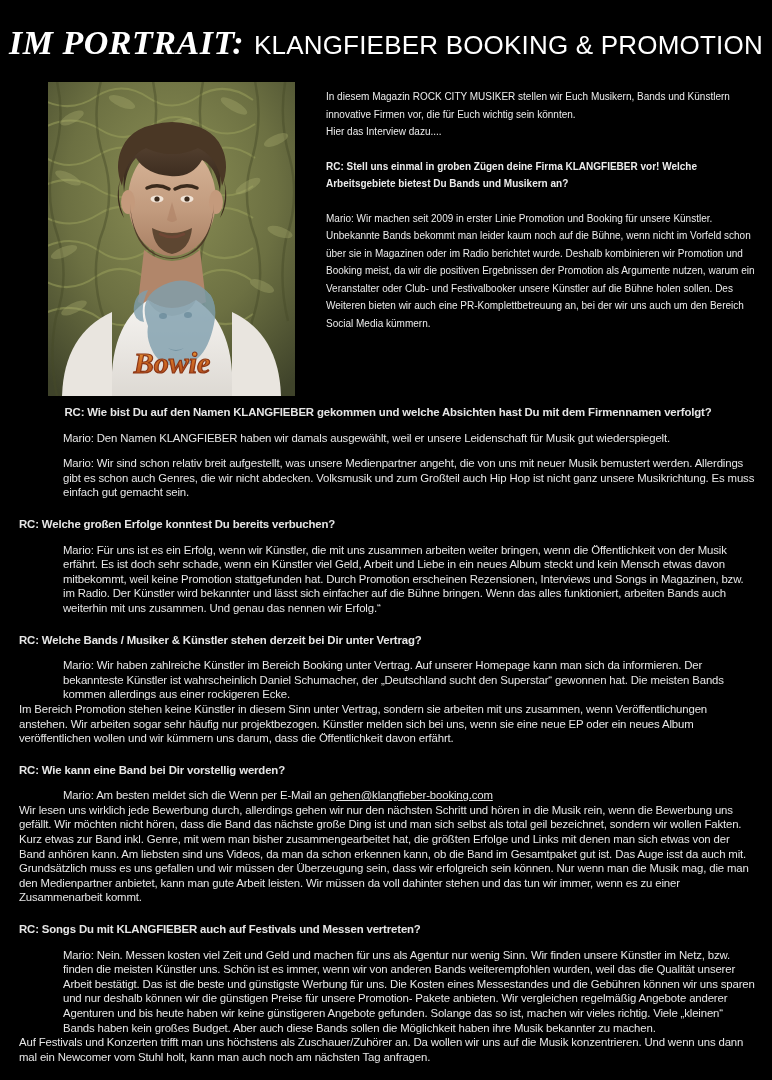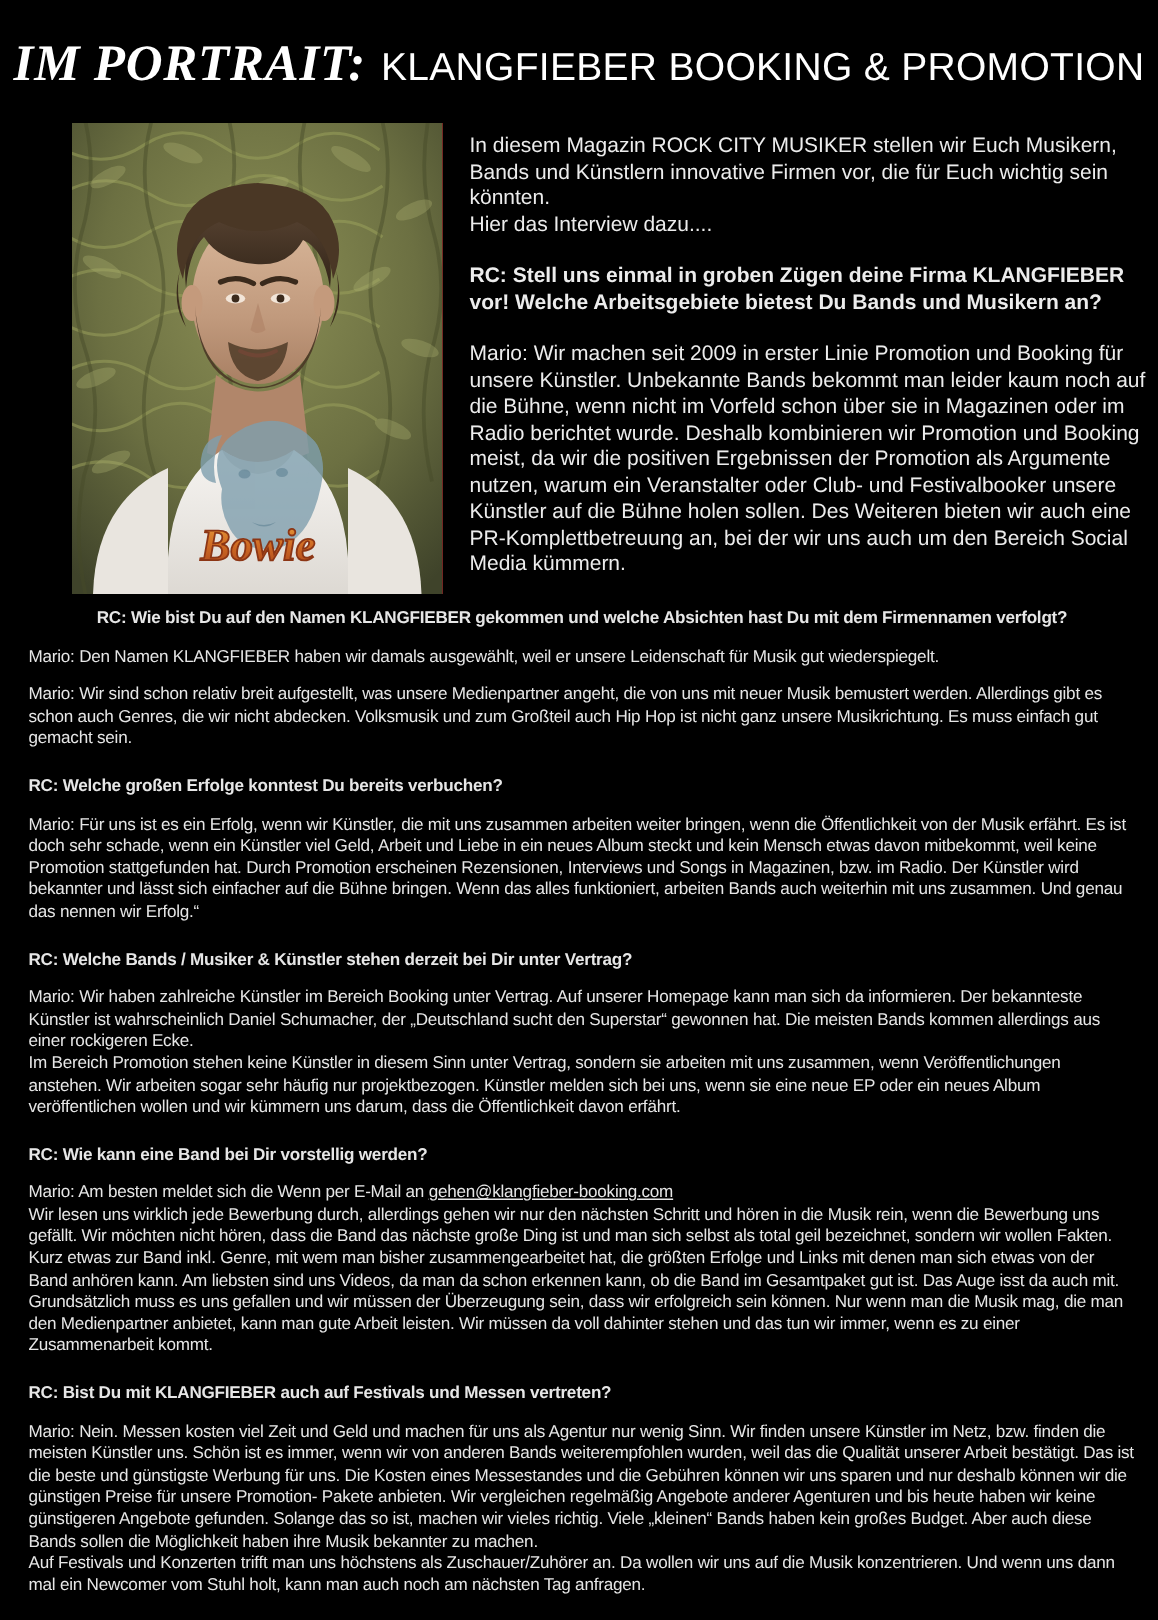--- a/index.html
+++ b/index.html
@@ -64,22 +64,22 @@
   .photo svg { display: block; }
 
   
   .intro-col {
     position: absolute;
     left: 313px;
     top: 88px;
     width: 452px;
   }
   .intro-col p {
-    margin: 0 0 0 0;
-    font-size: 14px;
+    margin: 0 0 0 13px;
+    font-size: 10px;
     line-height: 17.5px;
     color: #ececec;
   }
   .intro-col p.spaced { margin-top: 17px; }
   .q-bold {
     font-weight: bold;
   }
 
   
   .body-col {
@@ -96,20 +96,21 @@
     font-stretch: condensed;
     letter-spacing: -0.15px;
   }
   .body-col p.q {
     font-weight: bold;
     margin-top: 17px;
     margin-bottom: 0;
   }
   .body-col p.a {
     margin-top: 11px;
+    margin-left: 44px;
   }
   .body-col p.cont {
     margin-top: 0;
   }
   .body-col p.first { margin-top: 0; text-align: center; }
 
   a.email {
     color: #e6e6e6;
     text-decoration: underline;
   }
@@ -250,19 +251,19 @@
     <p class="a">Mario: Für uns ist es ein Erfolg, wenn wir Künstler, die mit uns zusammen arbeiten weiter bringen, wenn die Öffentlichkeit von der Musik erfährt. Es ist doch sehr schade, wenn ein Künstler viel Geld, Arbeit und Liebe in ein neues Album steckt und kein Mensch etwas davon mitbekommt, weil keine Promotion stattgefunden hat. Durch Promotion erscheinen Rezensionen, Interviews und Songs in Magazinen, bzw. im Radio. Der Künstler wird bekannter und lässt sich einfacher auf die Bühne bringen. Wenn das alles funktioniert, arbeiten Bands auch weiterhin mit uns zusammen. Und genau das nennen wir Erfolg.“</p>
 
     <p class="q">RC: Welche Bands / Musiker &amp; Künstler stehen derzeit bei Dir unter Vertrag?</p>
     <p class="a">Mario: Wir haben zahlreiche Künstler im Bereich Booking unter Vertrag. Auf unserer Homepage  kann man sich da informieren. Der bekannteste Künstler ist wahrscheinlich Daniel Schumacher, der „Deutschland sucht den Superstar“ gewonnen hat. Die meisten Bands kommen allerdings aus einer rockigeren Ecke.</p>
     <p class="cont">Im Bereich Promotion stehen keine Künstler in diesem Sinn unter Vertrag, sondern sie arbeiten mit uns zusammen, wenn Veröffentlichungen anstehen. Wir arbeiten sogar sehr häufig nur projektbezogen. Künstler melden sich bei uns, wenn sie eine neue EP oder ein neues Album veröffentlichen wollen und wir kümmern uns darum, dass die Öffentlichkeit davon erfährt.</p>
 
     <p class="q">RC: Wie kann eine Band bei Dir vorstellig werden?</p>
     <p class="a"><span>Mario: Am besten meldet sich die Wenn per E-Mail an </span><a class="email" href="#">gehen@klangfieber-booking.com</a></p>
     <p class="cont">Wir lesen uns wirklich jede Bewerbung durch, allerdings gehen wir nur den nächsten Schritt und hören in die Musik rein, wenn die Bewerbung uns gefällt. Wir möchten nicht hören, dass die Band das nächste große Ding ist und man sich selbst als total geil bezeichnet, sondern wir wollen Fakten. Kurz etwas zur Band inkl. Genre, mit wem man bisher zusammengearbeitet hat, die größten Erfolge und Links mit denen man sich etwas von der Band anhören kann. Am liebsten sind uns Videos, da man da schon erkennen kann, ob die Band im Gesamtpaket gut ist. Das Auge isst da auch mit. Grundsätzlich muss es uns gefallen und wir müssen der Überzeugung sein, dass wir erfolgreich sein können. Nur wenn man die Musik mag, die man den Medienpartner anbietet, kann man gute Arbeit leisten. Wir müssen da voll dahinter stehen und das tun wir immer, wenn es zu einer Zusammenarbeit kommt.</p>
 
-    <p class="q">RC: Bist Du mit KLANGFIEBER auch auf Festivals und Messen vertreten?</p>
+    <p class="q">RC: Songs Du mit KLANGFIEBER auch auf Festivals und Messen vertreten?</p>
     <p class="a">Mario: Nein. Messen kosten viel Zeit und Geld und machen für uns als Agentur nur wenig Sinn. Wir finden unsere Künstler im Netz, bzw. finden die meisten Künstler uns. Schön ist es immer, wenn wir von anderen Bands weiterempfohlen wurden, weil das die Qualität unserer Arbeit bestätigt. Das ist die beste und günstigste Werbung für uns. Die Kosten eines Messestandes und die Gebühren können wir uns sparen und nur deshalb können wir die günstigen Preise für unsere Promotion- Pakete anbieten. Wir vergleichen regelmäßig Angebote anderer Agenturen und bis heute haben wir keine günstigeren Angebote gefunden. Solange das so ist, machen wir vieles richtig. Viele „kleinen“ Bands haben kein großes Budget. Aber auch diese Bands sollen die Möglichkeit haben ihre Musik bekannter zu machen.</p>
     <p class="cont">Auf Festivals und Konzerten trifft man uns höchstens als Zuschauer/Zuhörer an. Da wollen wir uns auf die Musik konzentrieren. Und wenn uns dann mal ein Newcomer vom Stuhl holt, kann man auch noch am nächsten Tag anfragen.</p>
 
   </div>
 
 </div>
 
 </body></html>

